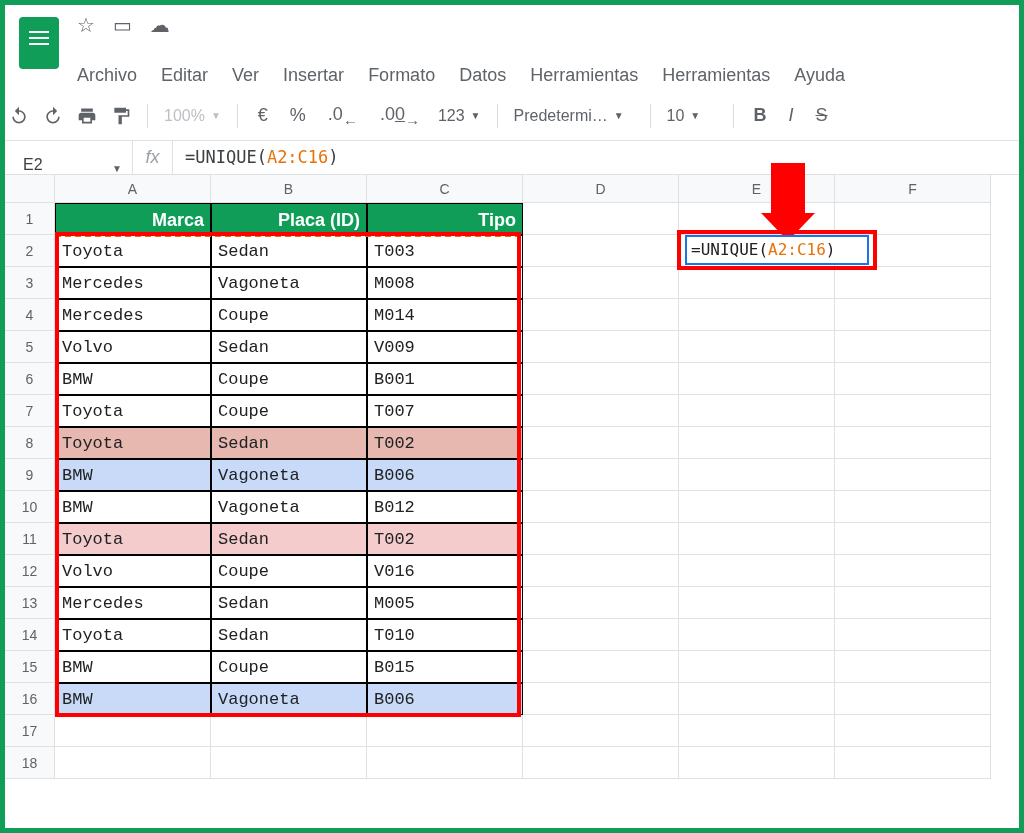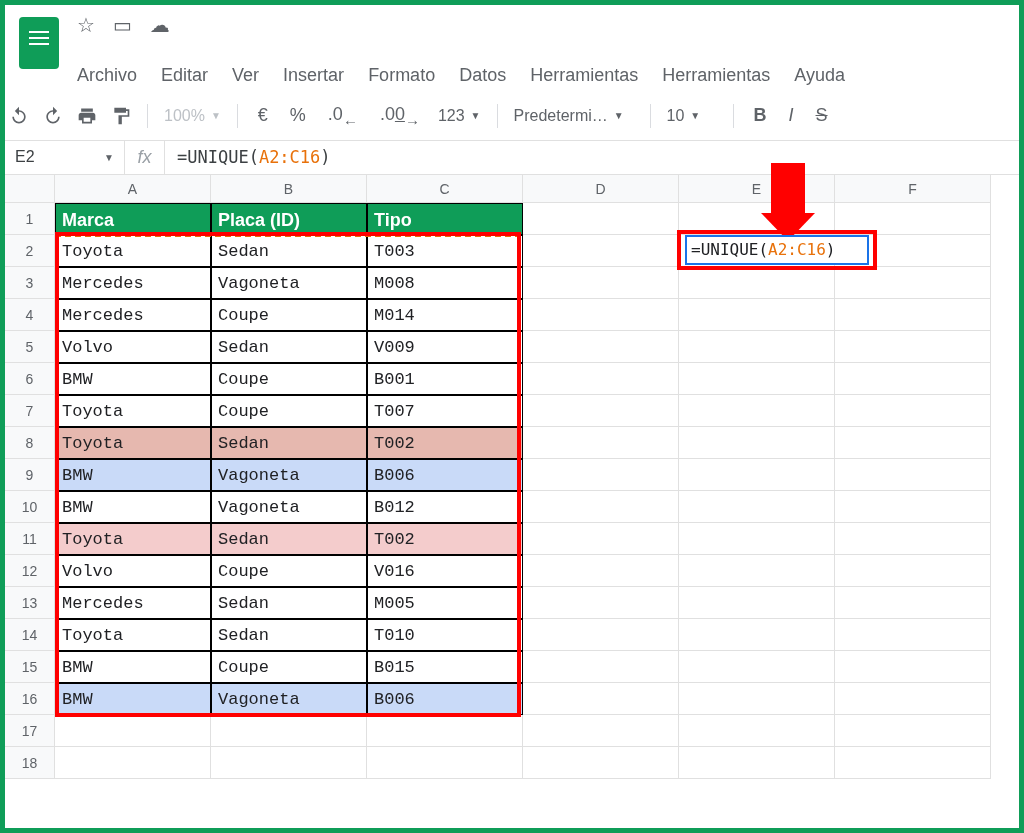--- a/index.html
+++ b/index.html
@@ -19,34 +19,34 @@
 
 .toolbar { display: flex; align-items: center; padding: 10px 4px; gap: 14px; color: #5f6368; border-bottom: 1px solid #e0e0e0; margin-top: 6px; }
 .toolbar .sep { width: 1px; height: 24px; background: #dadce0; margin: 0 2px; }
 .tb-btn { font-size: 18px; padding: 2px 4px; }
 .tb-dd { display: flex; align-items: center; gap: 6px; font-size: 16px; }
 .tb-dd .caret { font-size: 10px; }
 svg.tb-icon { width: 20px; height: 20px; fill: #5f6368; }
 
 
 .formula-bar { display: flex; align-items: center; border-bottom: 1px solid #e0e0e0; height: 34px; }
-.name-box { width: 120px; padding: 0 10px; font-size: 16px; color: #3c4043; border-right: 1px solid #e0e0e0; height: 100%; display: flex; align-items: center; justify-content: space-between; }
+.name-box { width: 120px; padding: 0 10px; font-size: 16px; color: #3c4043; border-right: 1px solid #e0e0e0; height: 100%; display: flex; align-items: flex-end; justify-content: space-between; margin-left: 8px; }
 .name-box .caret { font-size: 10px; color: #5f6368; }
 .fx { width: 40px; text-align: right; font-style: italic; color: #9aa0a6; font-size: 18px; border-right: 1px solid #e0e0e0; height: 100%; display: flex; align-items: center; justify-content: center; }
 .fx-input { flex: 1; padding: 0 12px; font-size: 17px; font-family: 'Consolas', monospace; color: #3c4043; height: 100%; display: flex; align-items: center; }
 .fx-input .rng { color: #e8710a; }
 
 
 .grid { display: grid; grid-template-columns: 50px 156px 156px 156px 156px 156px 156px; }
 .hdr { background: #f8f9fa; border-right: 1px solid #e0e0e0; border-bottom: 1px solid #e0e0e0; text-align: center; font-size: 14px; color: #5f6368; height: 28px; line-height: 28px; }
 .rowhdr { background: #f8f9fa; border-right: 1px solid #e0e0e0; border-bottom: 1px solid #e0e0e0; text-align: center; font-size: 14px; color: #5f6368; height: 32px; line-height: 32px; }
 .cell { border-right: 1px solid #e0e0e0; border-bottom: 1px solid #e0e0e0; height: 32px; line-height: 32px; padding: 0 6px; font-size: 17px; color: #202124; position: relative; overflow: visible; }
 
 
-.th { background: #0f9d58; color: #fff; font-weight: bold; text-align: left; border: 1px solid #000; font-size: 18px; }
+.th { background: #0f9d58; color: #fff; font-weight: bold; text-align: right; border: 1px solid #000; font-size: 18px; }
 .td { border: 1px solid #000; background: #fff; font-family: Liberation Mono, monospace; }
 .pink { background: #e6b8af !important; }
 .blue { background: #c9daf8 !important; }
 .lpink { background: #f4cccc !important; }
 
 
 .grid-wrap { position: relative; }
 .red-box { position: absolute; border: 4px solid #ff0000; pointer-events: none; }
 .red-box.data { left: 50px; top: 57px; width: 466px; height: 485px; }
 .red-box.formula { left: 672px; top: 55px; width: 200px; height: 40px; }

